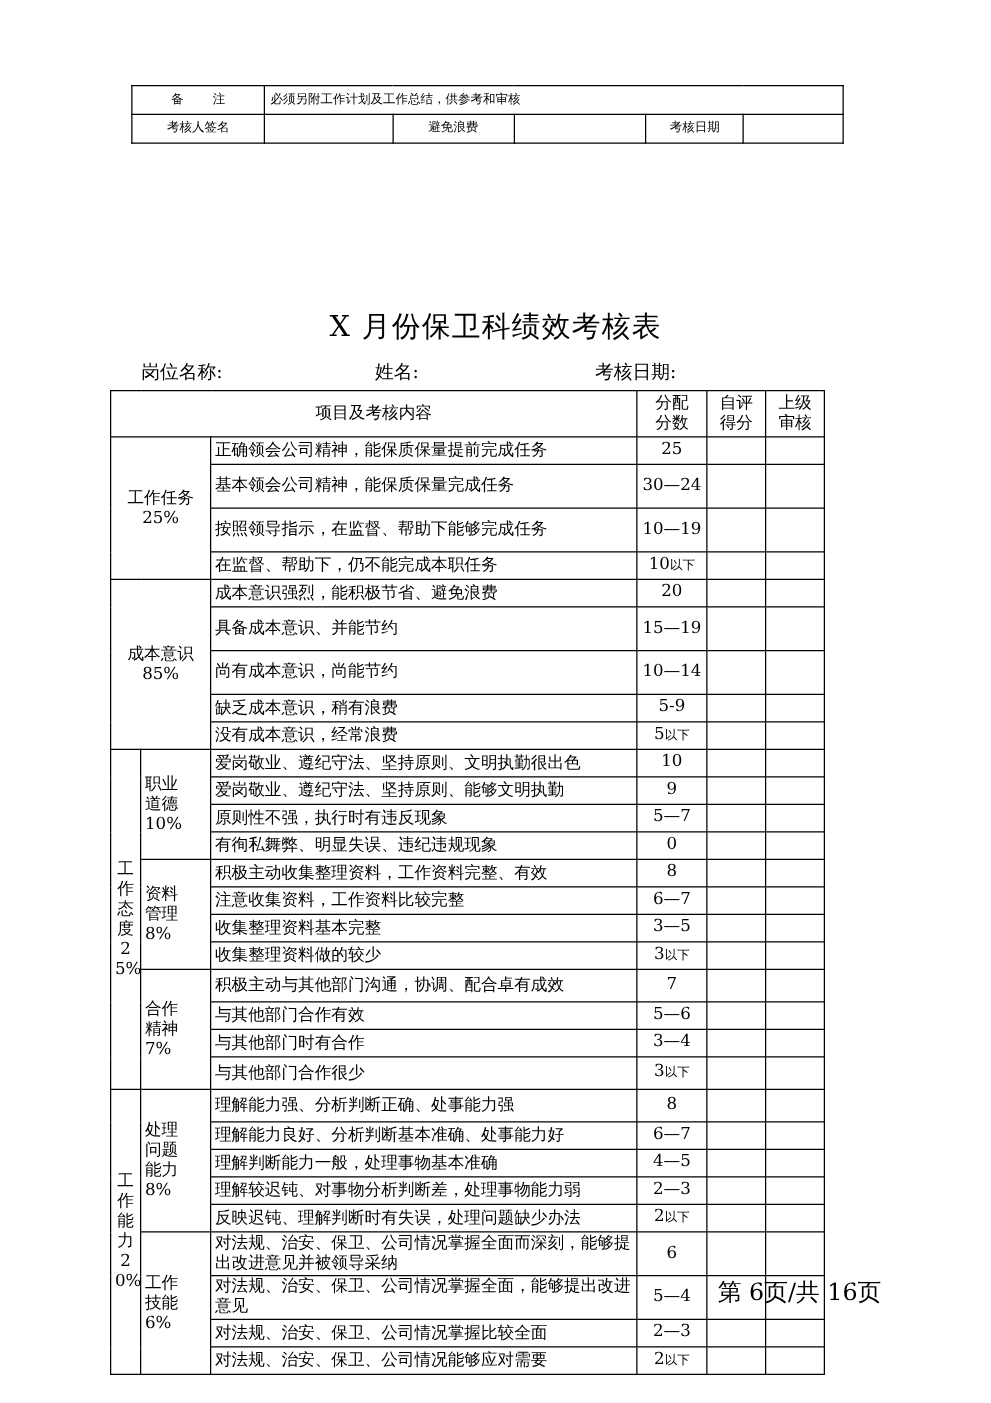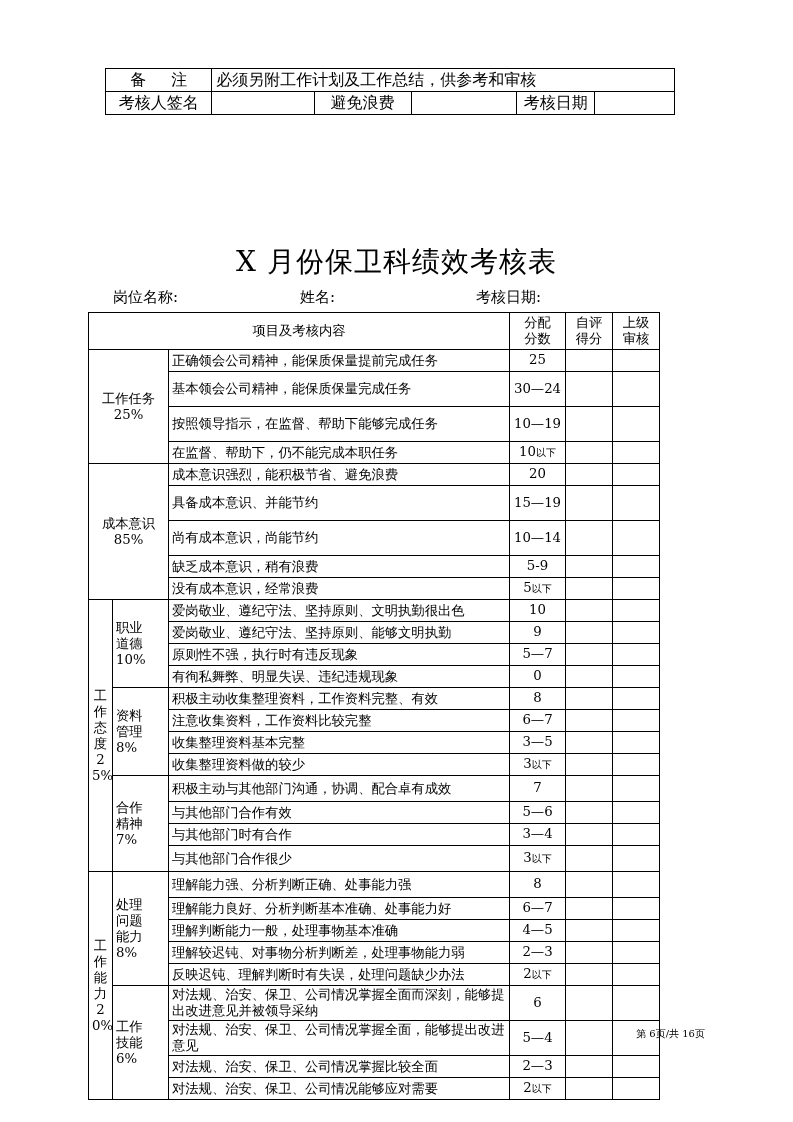--- a/index.html
+++ b/index.html
@@ -22,38 +22,38 @@
     left: 105px;
     top: 68px;
     width: 570px;
     border-collapse: collapse;
     table-layout: fixed;
   }
   .top-table td {
     border: 1px solid #000;
     height: 22px;
     padding: 0 4px;
-    font-size: 16px;
+    font-size: 10px;
     line-height: 20px;
     vertical-align: middle;
     white-space: nowrap;
     overflow: hidden;
   }
   .tt-label { text-align: center; }
   .tt-spaced { letter-spacing: 10px; text-indent: 10px; }
   .tt-free { text-align: left; }
 
   
   .doc-title {
     position: absolute;
     left: 0;
     top: 247px;
     width: 793px;
     text-align: center;
-    font-size: 28px;
+    font-size: 23px;
     line-height: 30px;
     font-family: "DejaVu Serif", "Liberation Serif", serif;
     letter-spacing: 1px;
   }
 
   
   .meta-row {
     position: absolute;
     left: 113px;
     top: 287px;
@@ -134,21 +134,21 @@
 
   .r-tall  { height: 32px; }
   .r-std   { height: 19px; }
   .r-mid   { height: 23px; margin-left: 48px; }
 
   
   .footer {
     position: absolute;
     right: 88px;
     top: 1025px;
-    font-size: 10px;
+    font-size: 19px;
     line-height: 18px;
     text-align: right;
   }
 </style>
 </head>
 <body>
 
 <table class="top-table">
   <colgroup>
     <col style="width:103px">

